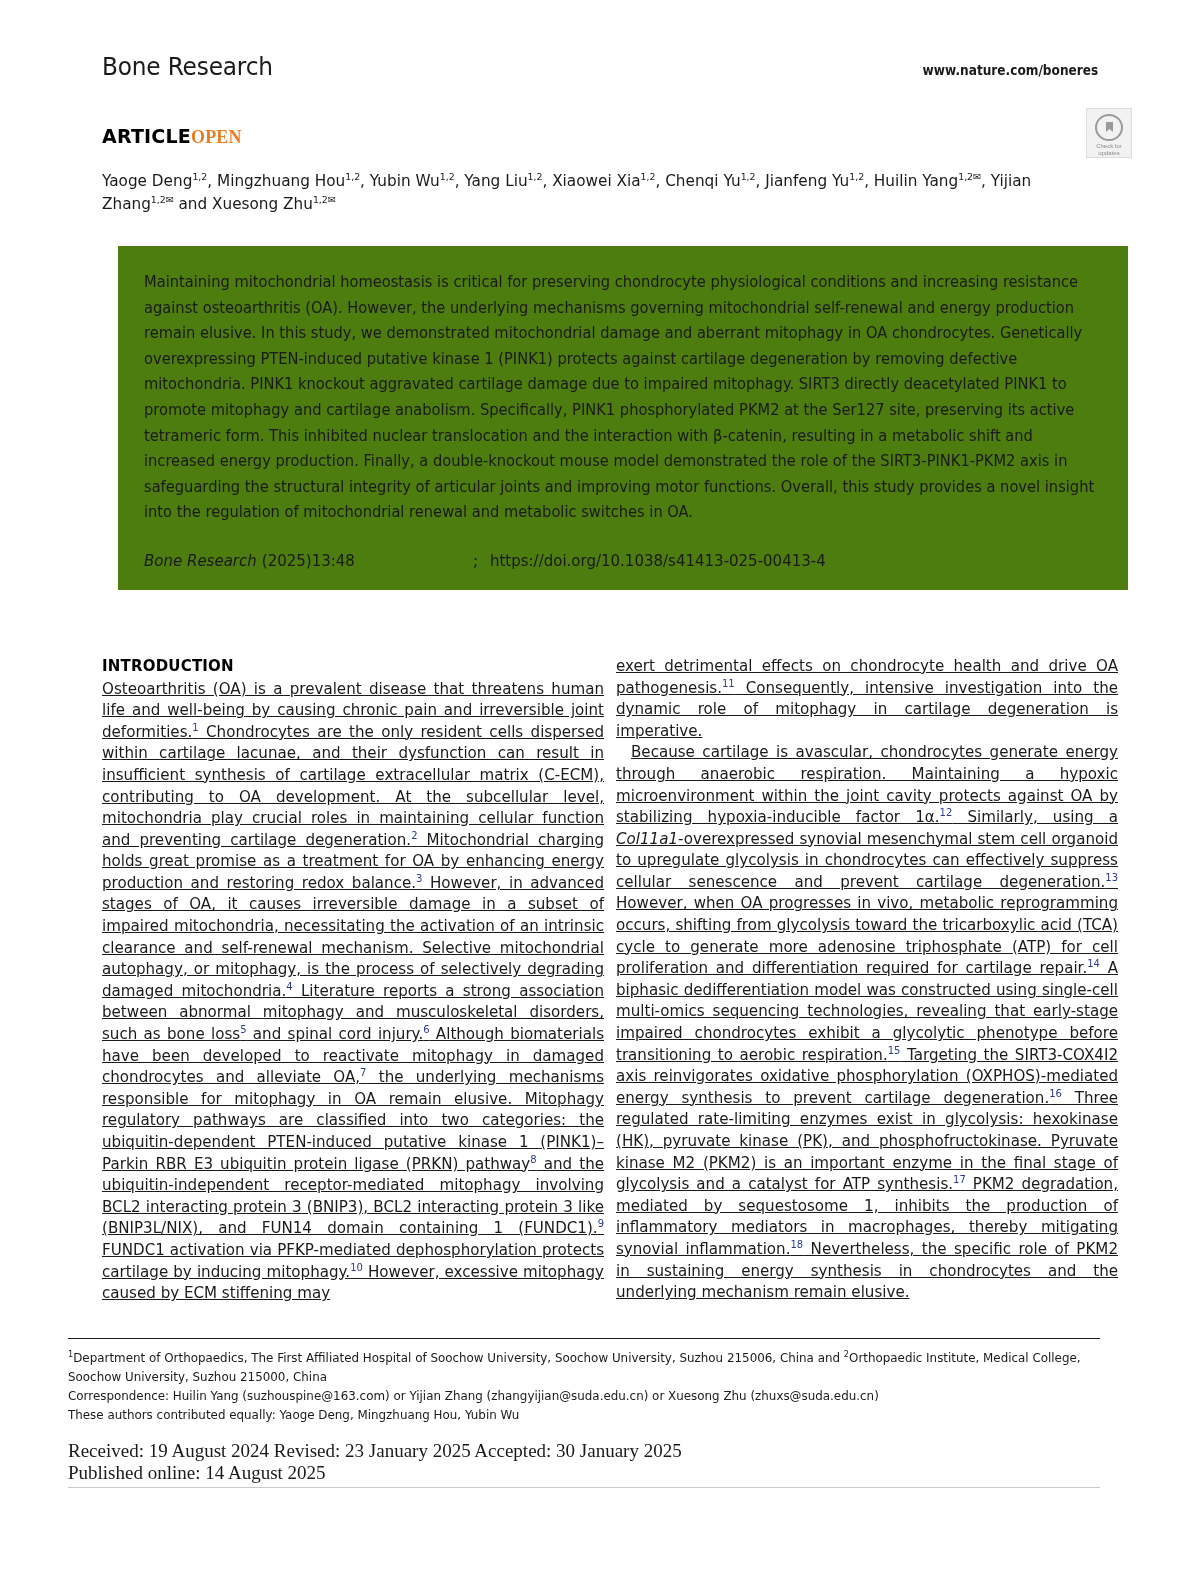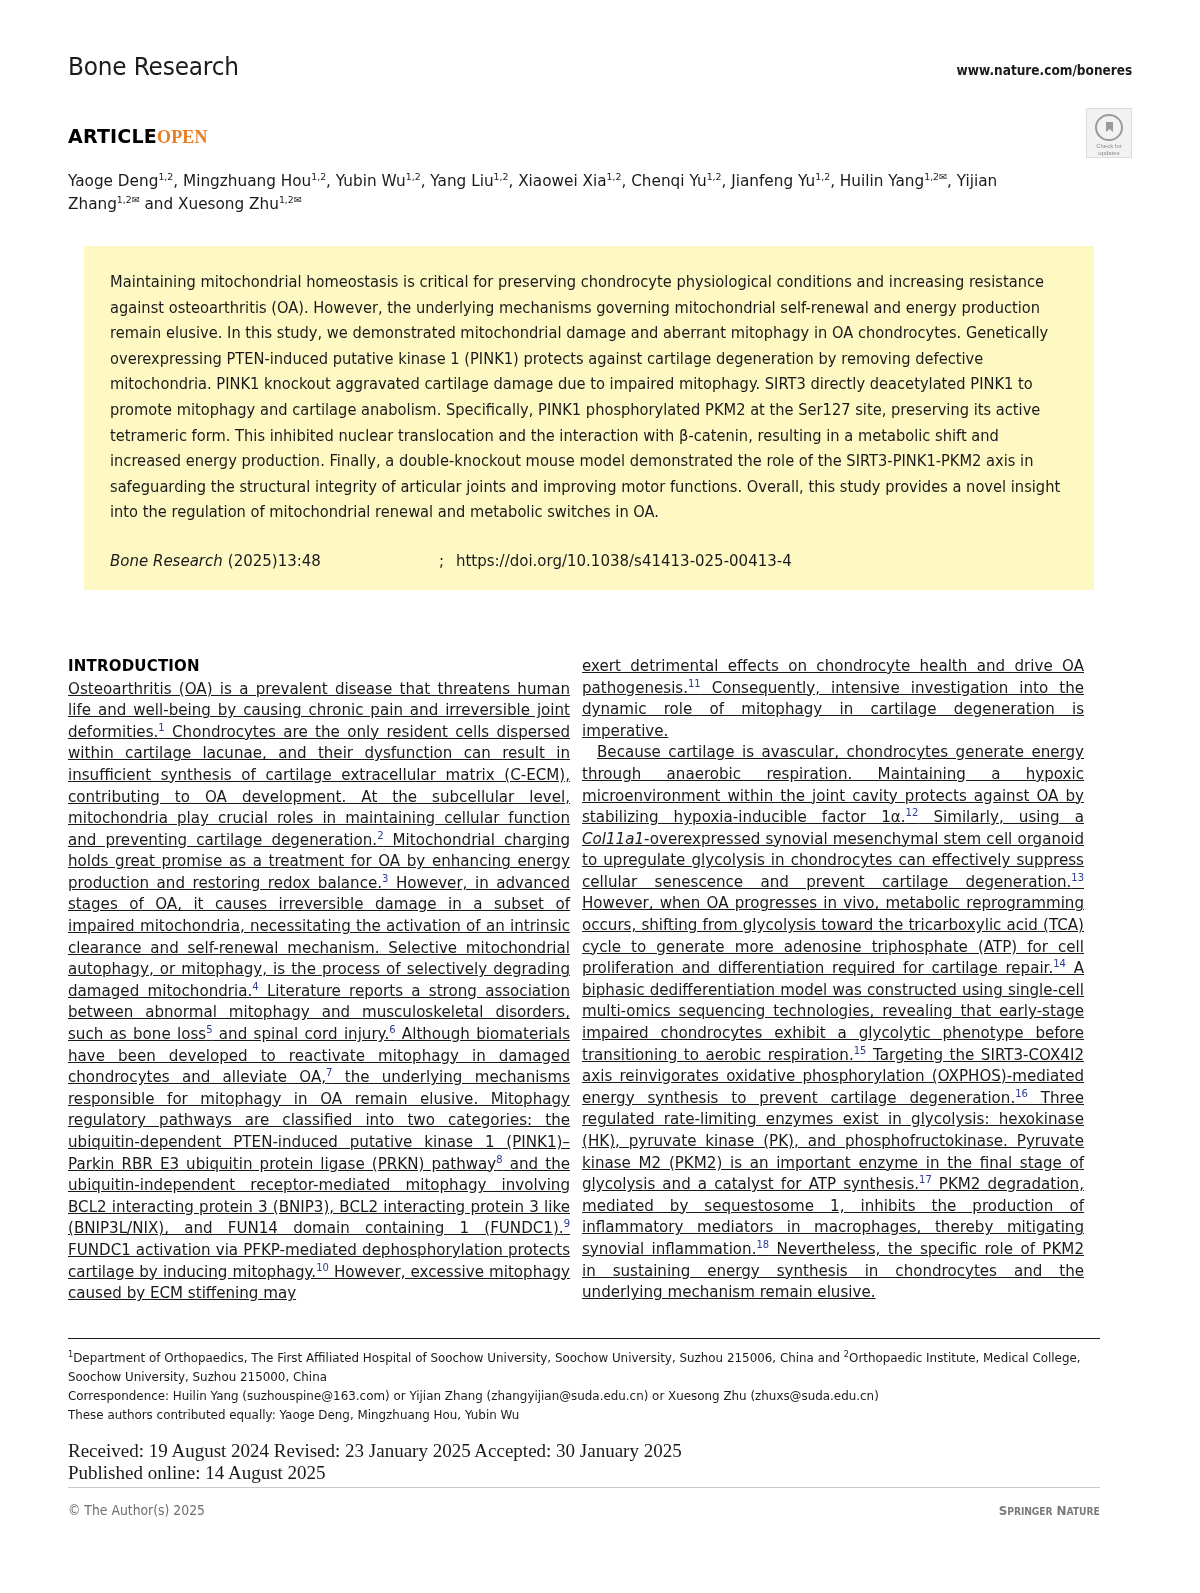--- a/index.html
+++ b/index.html
@@ -13,21 +13,21 @@
     font-family: "Liberation Sans", sans-serif;
     color: #000000;
     position: relative;
     overflow: hidden;
   }
   .page {
     position: relative;
     width: 1200px;
     height: 1593px;
     box-sizing: border-box;
-    padding: 0 68px;
+    padding: 0 102px;
   }
 
   
   .running-head {
     display: flex;
     align-items: baseline;
     justify-content: space-between;
     padding-top: 52px;
   }
   .journal-name {
@@ -128,21 +128,21 @@
   }
   .authors sup {
     font-size: 9.5px;
     vertical-align: super;
     line-height: 0;
   }
 
   
   .abstract-box {
     margin-top: 30px;
-    background: #fef9c3;
+    background: #4d7c0f;
     padding: 24px 26px 20px 26px;
     box-sizing: border-box;
     width: 1010px;
     margin-left: 16px;
   }
   .abstract-text {
     font-family: "DejaVu Sans", sans-serif;
     font-size: 15.2px;
     line-height: 25.6px;
     color: #1a1a1a;
@@ -335,19 +335,15 @@
     <div class="fn-line">Correspondence: Huilin Yang (suzhouspine@163.com) or Yijian Zhang (zhangyijian@suda.edu.cn) or Xuesong Zhu (zhuxs@suda.edu.cn)</div>
     <div class="fn-line">These authors contributed equally: Yaoge Deng, Mingzhuang Hou, Yubin Wu</div>
     <div class="dates">
       <div>Received: 19 August 2024 Revised: 23 January 2025 Accepted: 30 January 2025</div>
       <div>Published online: 14 August 2025</div>
     </div>
   </div>
 
   <div class="bottom-bar">
     <hr class="bb-rule">
-    <div class="bb-row">
-      <div class="copyright">© The Author(s) 2025</div>
-      <div class="springer"><span>S</span><span class="sc">PRINGER</span> <span>N</span><span class="sc">ATURE</span></div>
-    </div>
   </div>
 
 </div>
 
 </body></html>

